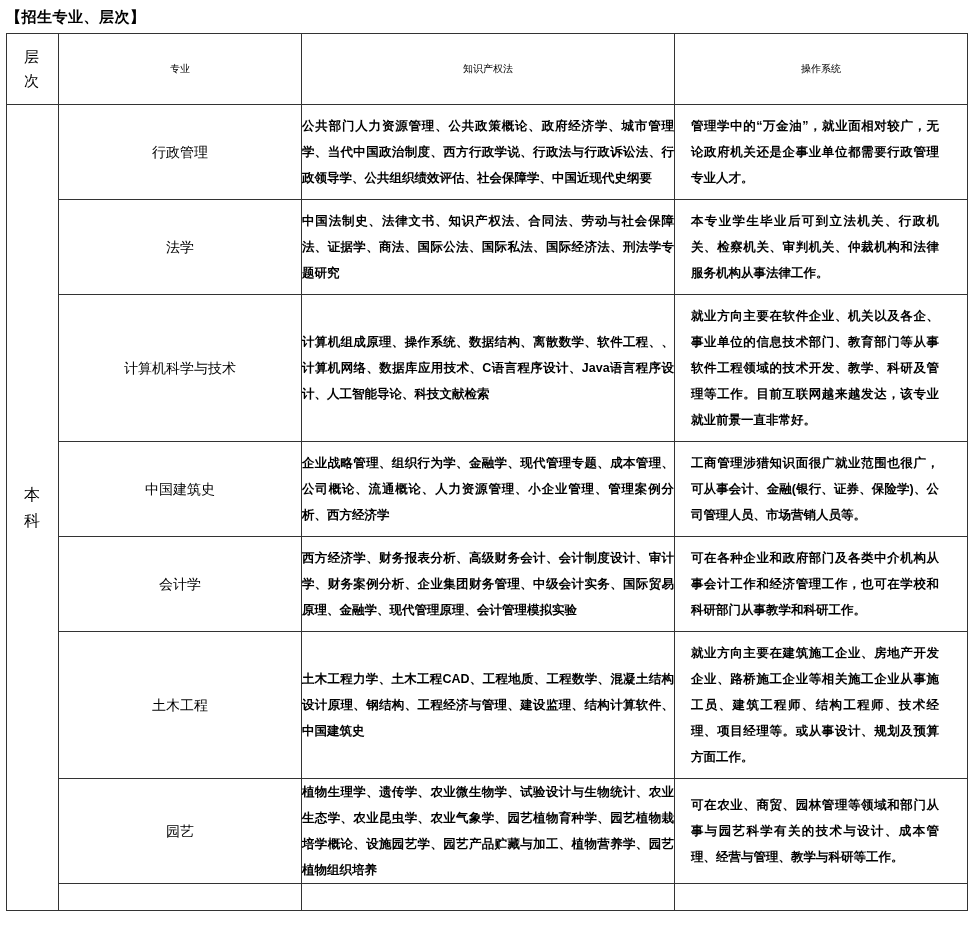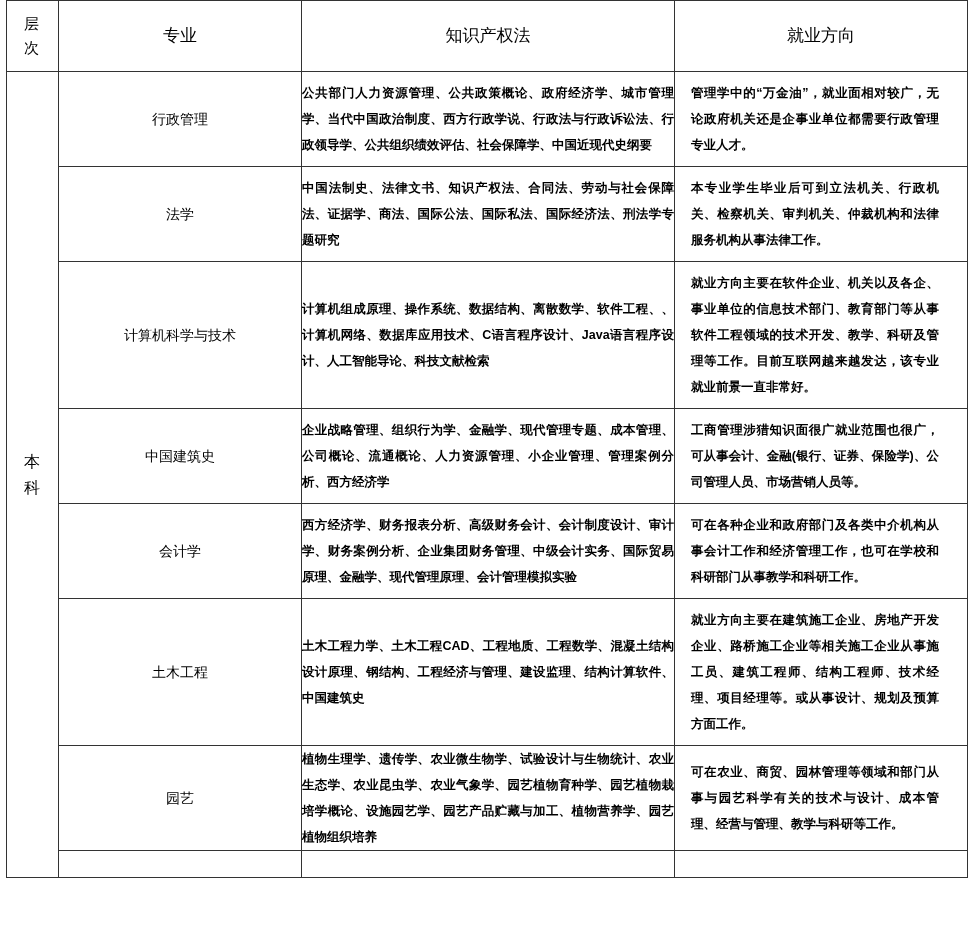--- a/index.html
+++ b/index.html
@@ -39,21 +39,21 @@
     vertical-align: middle;
     padding: 0;
   }
   .col-level   { width: 52px; }
   .col-major   { width: 243px; }
   .col-courses { width: 373px; }
   .col-career  { width: 293px; }
 
   .hdr-cell {
     text-align: center;
-    font-size: 17px;
+    font-size: 10px;
     font-weight: normal;
     color: #000;
     height: 70px;
     line-height: 26px;
   }
   .hdr-level {
     font-size: 15px;
     line-height: 24px;
     letter-spacing: 2px;
   }
@@ -83,37 +83,38 @@
   .text-cell.career {
     padding: 8px 28px 8px 16px;
   }
   .empty-row td { height: 26px; }
 </style>
 </head>
 <body>
 
 <div class="page">
 
+  <div class="doc-title">【招生专业、层次】</div>
 
   <table class="main-table">
     <colgroup>
       <col class="col-level">
       <col class="col-major">
       <col class="col-courses">
       <col class="col-career">
     </colgroup>
     <thead>
       <tr>
         <th class="hdr-cell hdr-level">
           <div>层</div>
           <div>次</div>
         </th>
         <th class="hdr-cell">专业</th>
         <th class="hdr-cell">知识产权法</th>
-        <th class="hdr-cell">就业方向</th>
+        <th class="hdr-cell">操作系统</th>
       </tr>
     </thead>
     <tbody>
       <tr>
         <td class="level-cell" rowspan="8">
           <div>本</div>
           <div>科</div>
         </td>
         <td class="major-cell">行政管理</td>
         <td class="text-cell">公共部门人力资源管理、公共政策概论、政府经济学、城市管理学、当代中国政治制度、西方行政学说、行政法与行政诉讼法、行政领导学、公共组织绩效评估、社会保障学、中国近现代史纲要</td>

